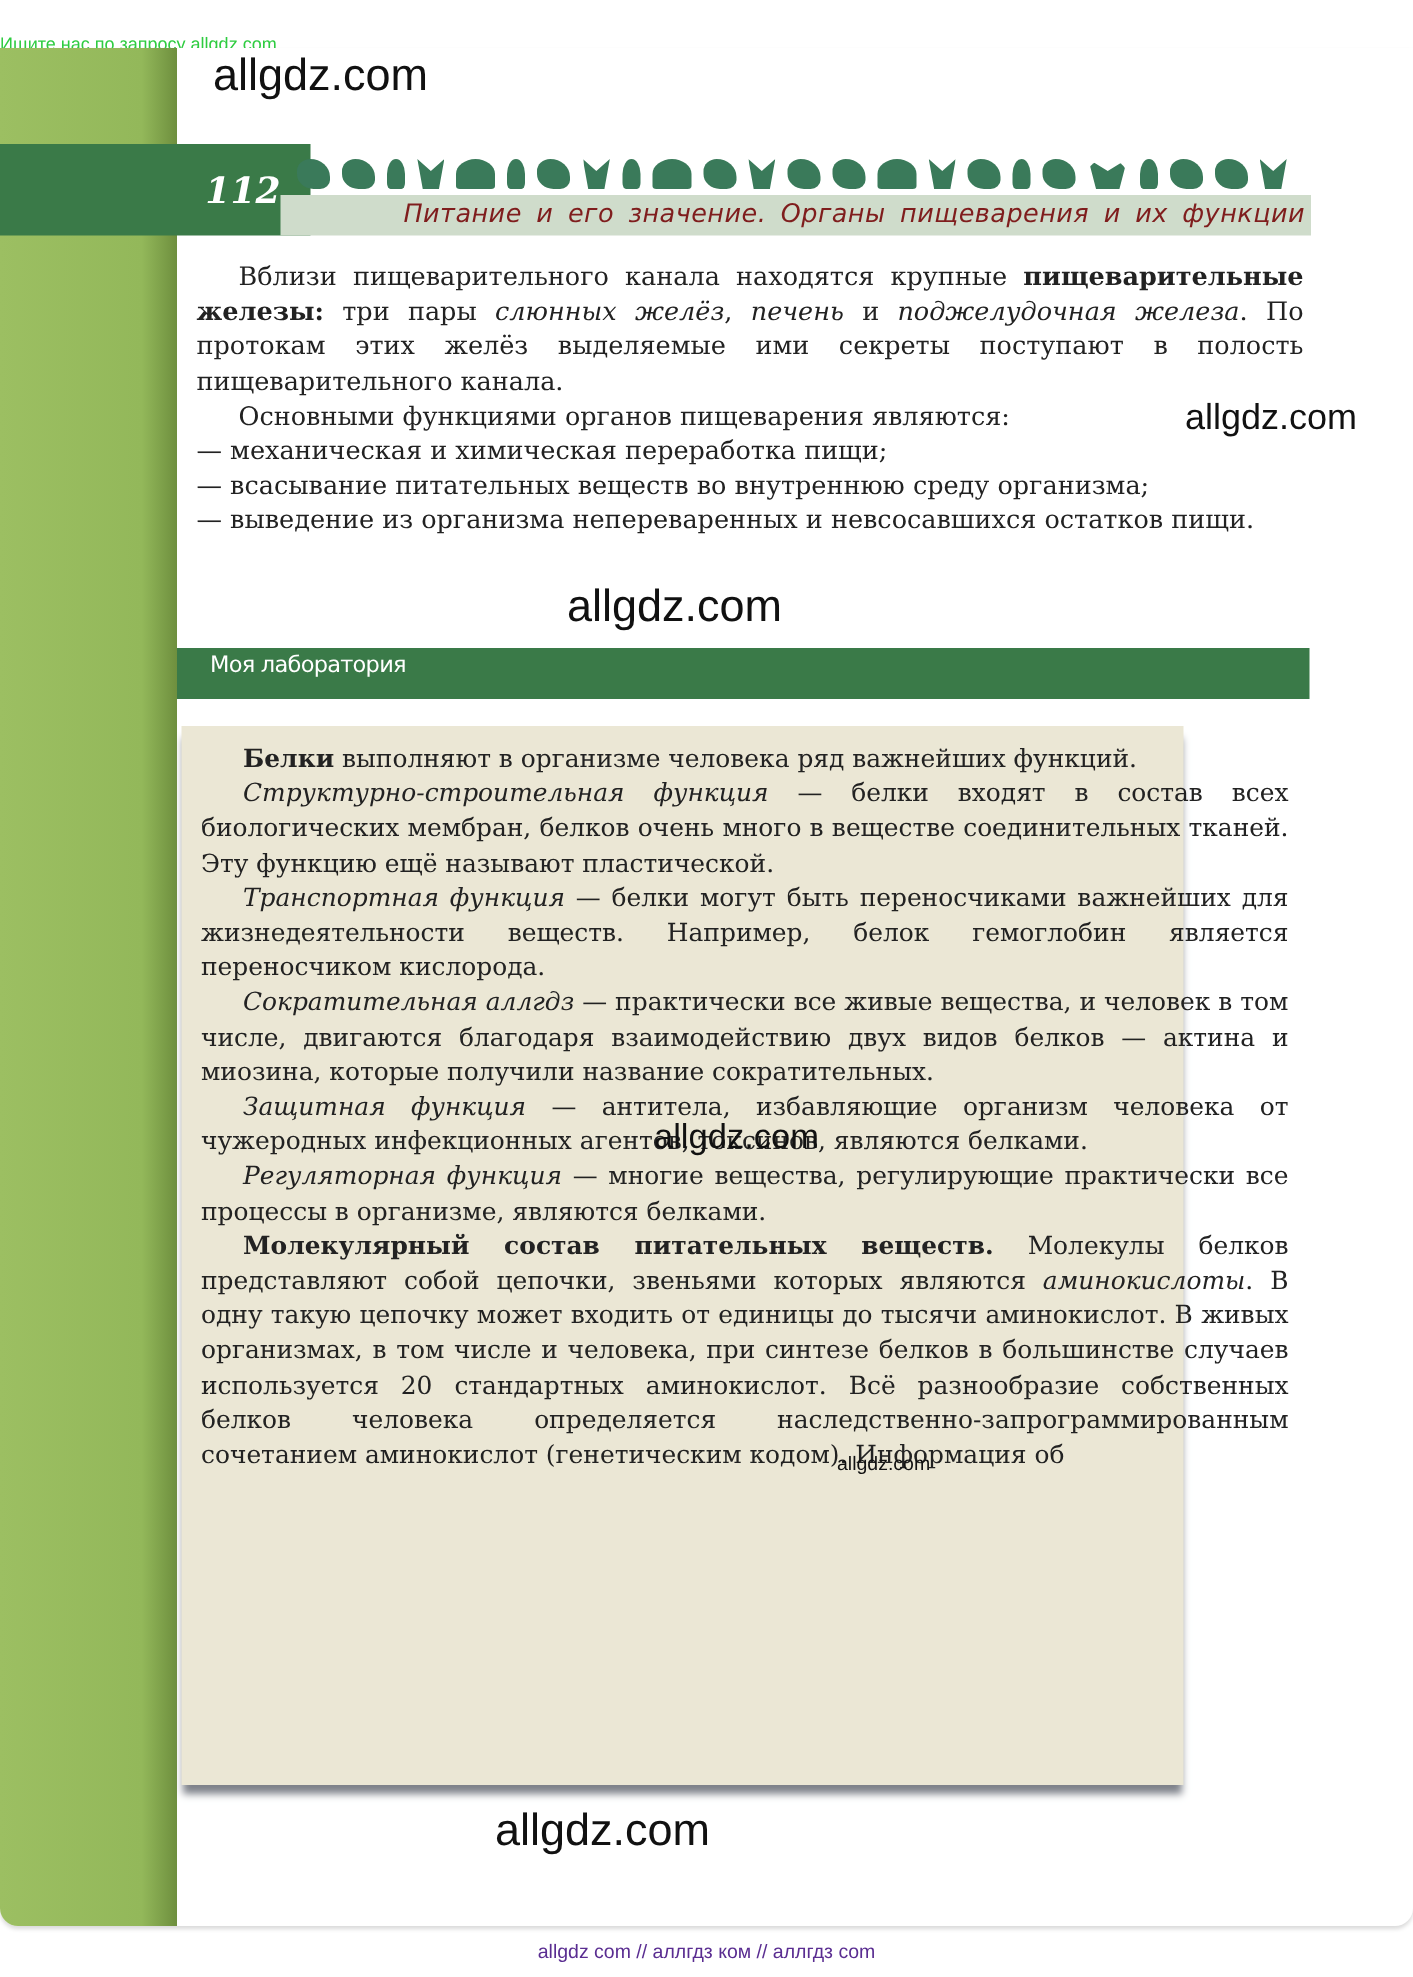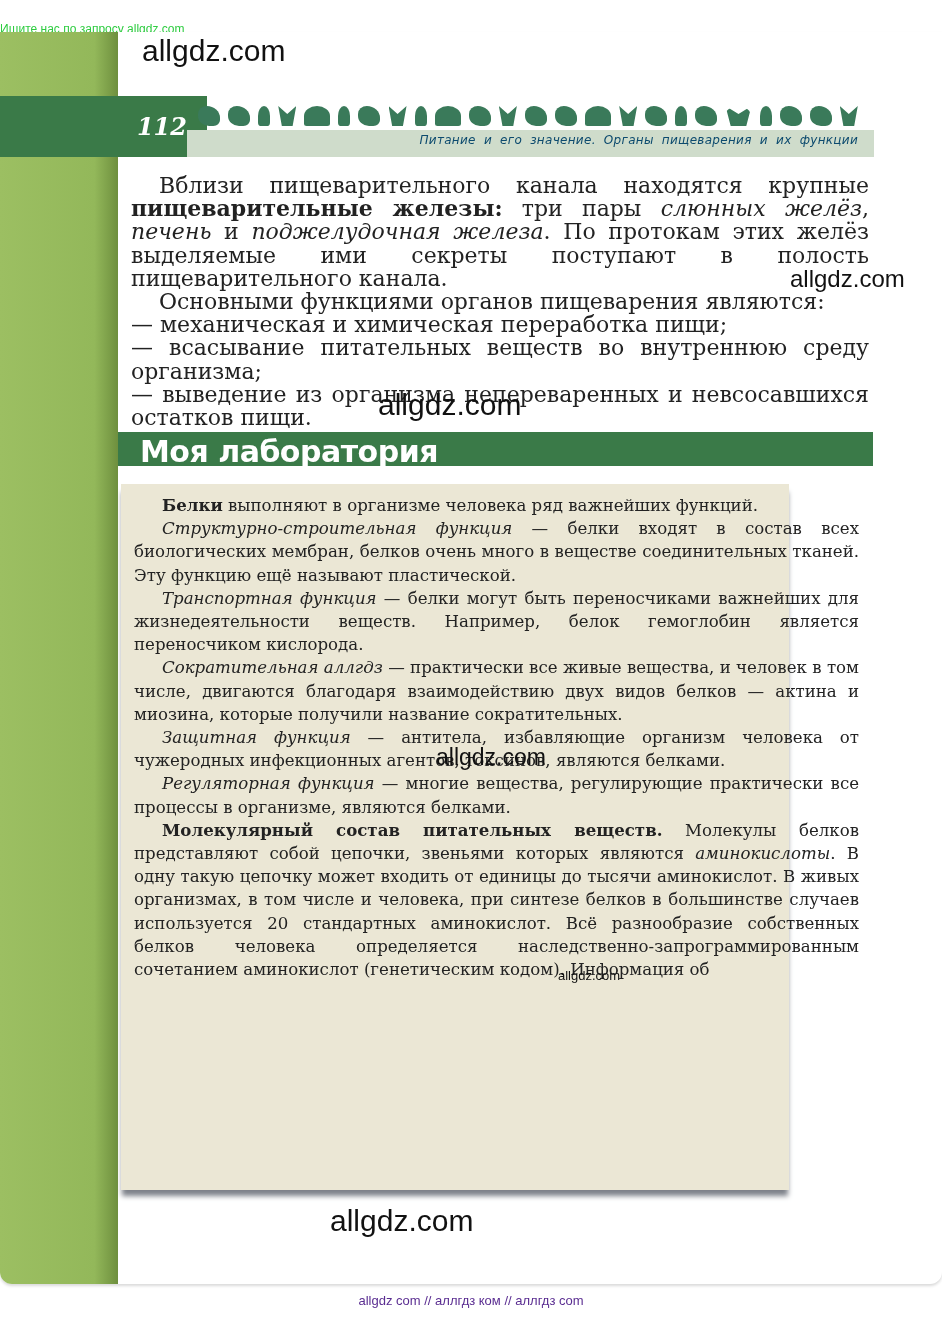--- a/index.html
+++ b/index.html
@@ -12,26 +12,26 @@
   .wm-med { font-size: 26px; }
   .wm-small { font-size: 13px; }
   .page-num-box { position: absolute; left: 0; top: 64px; width: 187px; height: 61px; background: #3a7a48; padding-left: 20px; }
   .page-num { position: absolute; right: 20px; top: 16px; font-family: "DejaVu Serif", serif; font-style: italic; font-weight: bold; font-size: 24px; color: #ffffff; }
   .animals { position: absolute; left: 198px; top: 68px; width: 660px; height: 26px; display: flex; justify-content: space-between; align-items: flex-end; }
   .animal { width: 22px; height: 20px; background: #3a7a5a; border-radius: 40% 60% 30% 50%; }
   .animal:nth-child(3n) { width: 12px; border-radius: 50% 50% 20% 20%; }
   .animal:nth-child(4n) { width: 18px; clip-path: polygon(0 0, 50% 40%, 100% 0, 80% 100%, 20% 100%); border-radius: 0; }
   .animal:nth-child(5n) { width: 26px; border-radius: 50% 50% 10% 10%; }
   .running-header { position: absolute; left: 187px; top: 98px; width: 687px; height: 27px; background: #cfdccb; }
-  .running-title { position: absolute; right: 16px; top: 3px; font-family: "DejaVu Sans", sans-serif; font-style: italic; font-size: 12px; color: #0c4a6e; letter-spacing: 0.3px; word-spacing: 4px; }
-  .body-text { position: absolute; left: 131px; top: 142px; width: 738px; font-size: 22px; line-height: 23.2px; color: #222; text-align: justify; }
+  .running-title { position: absolute; right: 4px; top: 3px; font-family: "DejaVu Sans", sans-serif; font-style: italic; font-size: 17px; color: #7f1d1d; letter-spacing: 0.3px; word-spacing: 4px; }
+  .body-text { position: absolute; left: 131px; top: 142px; width: 738px; font-size: 17px; line-height: 23.2px; color: #222; text-align: justify; }
   .body-text p { margin: 0; }
   .indent { text-indent: 28px; }
   .lab-header { position: absolute; left: 118px; top: 400px; width: 755px; height: 34px; background: #3a7a48; }
-  .lab-title { position: absolute; left: 22px; top: 2px; font-family: "DejaVu Sans", sans-serif; font-weight: bold; font-size: 30px; color: #ffffff; letter-spacing: -0.5px; }
+  .lab-title { position: absolute; left: 22px; top: 2px; font-family: "DejaVu Sans", sans-serif; font-weight: normal; font-size: 15px; color: #ffffff; letter-spacing: -0.5px; }
   .lab-box { position: absolute; left: 121px; top: 452px; width: 668px; height: 706px; background: #ebe7d5; box-shadow: 0 7px 5px -1px #7e828a; }
   .lab-text { position: absolute; left: 13px; top: 10px; width: 725px; font-size: 16.6px; line-height: 23.2px; color: #222; text-align: justify; }
   .lab-text p { margin: 0; }
   b { font-weight: bold; }
   i { font-style: italic; }
   .bottom-links { position: absolute; top: 1293px; left: 0; width: 942px; text-align: center; font-family: "Liberation Sans", sans-serif; font-size: 13px; color: #5a2d91; }
 </style>
 </head>
 <body>
 

